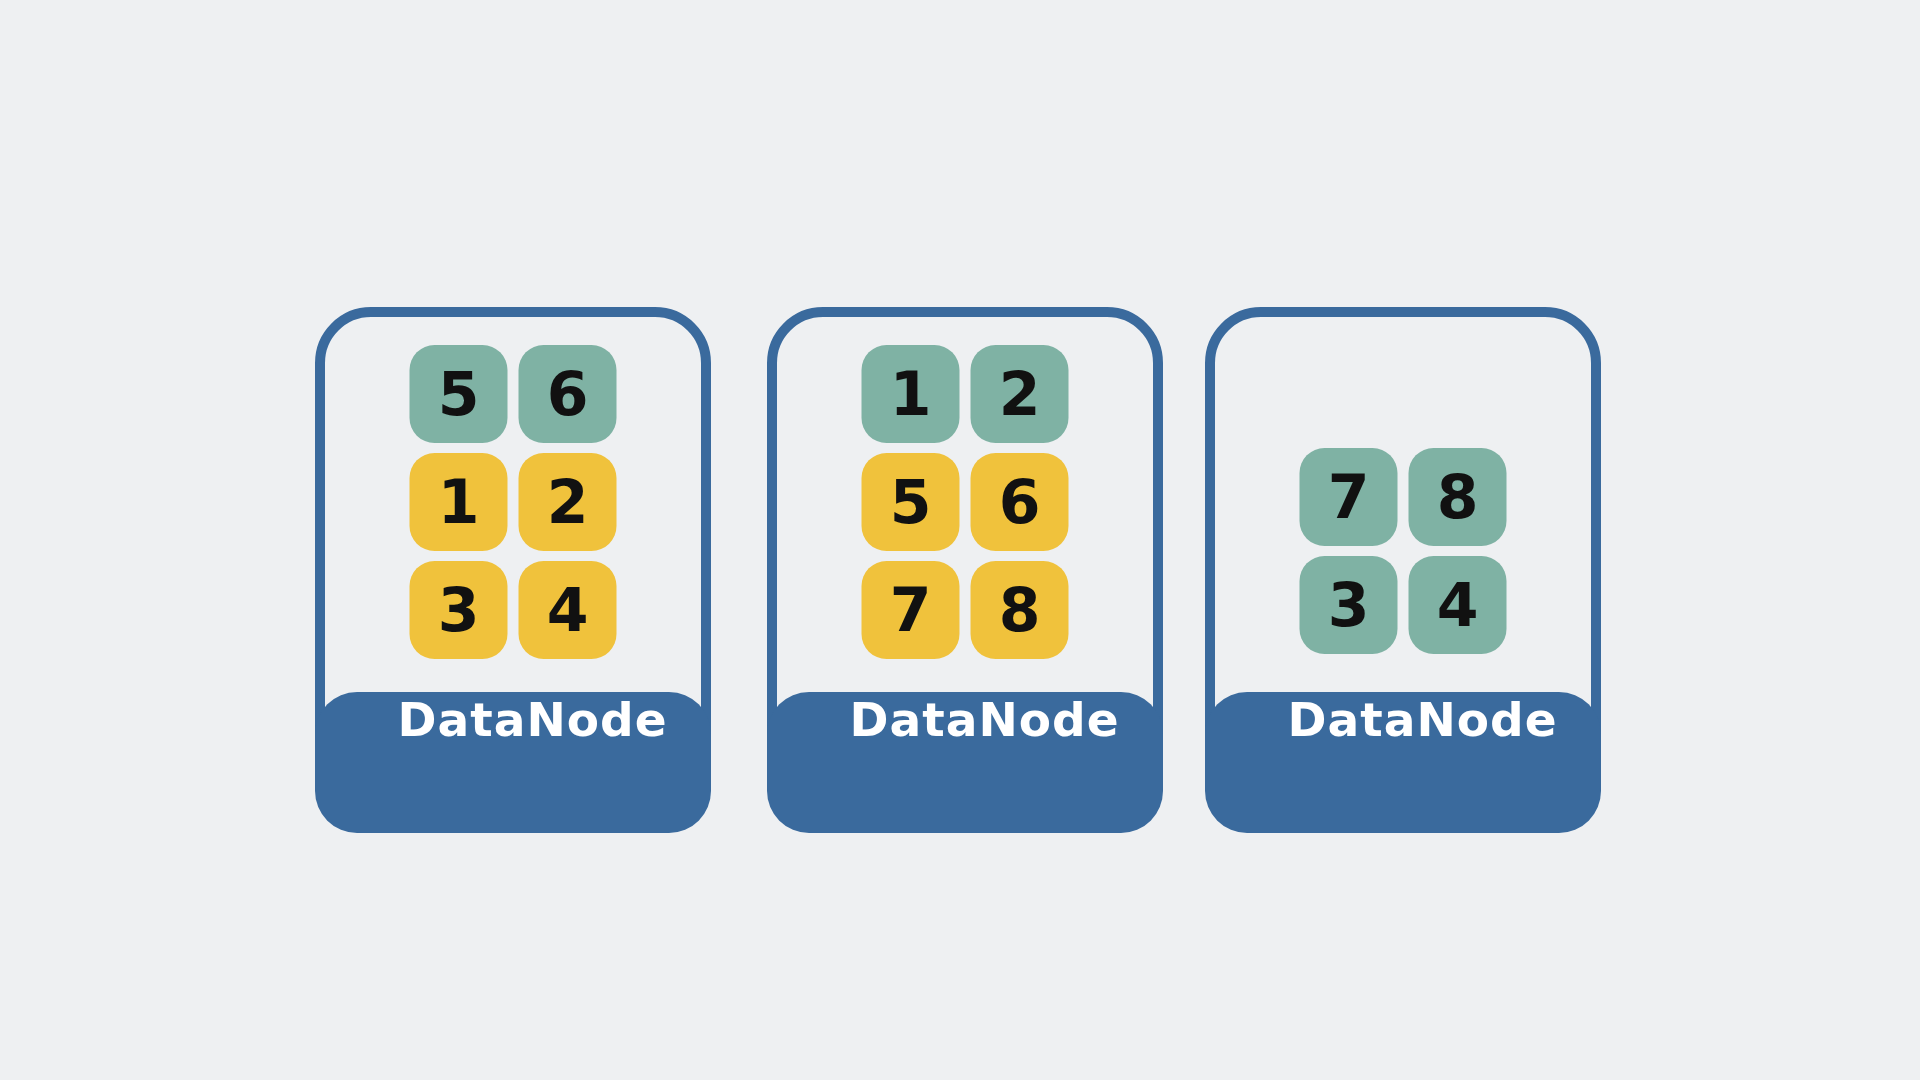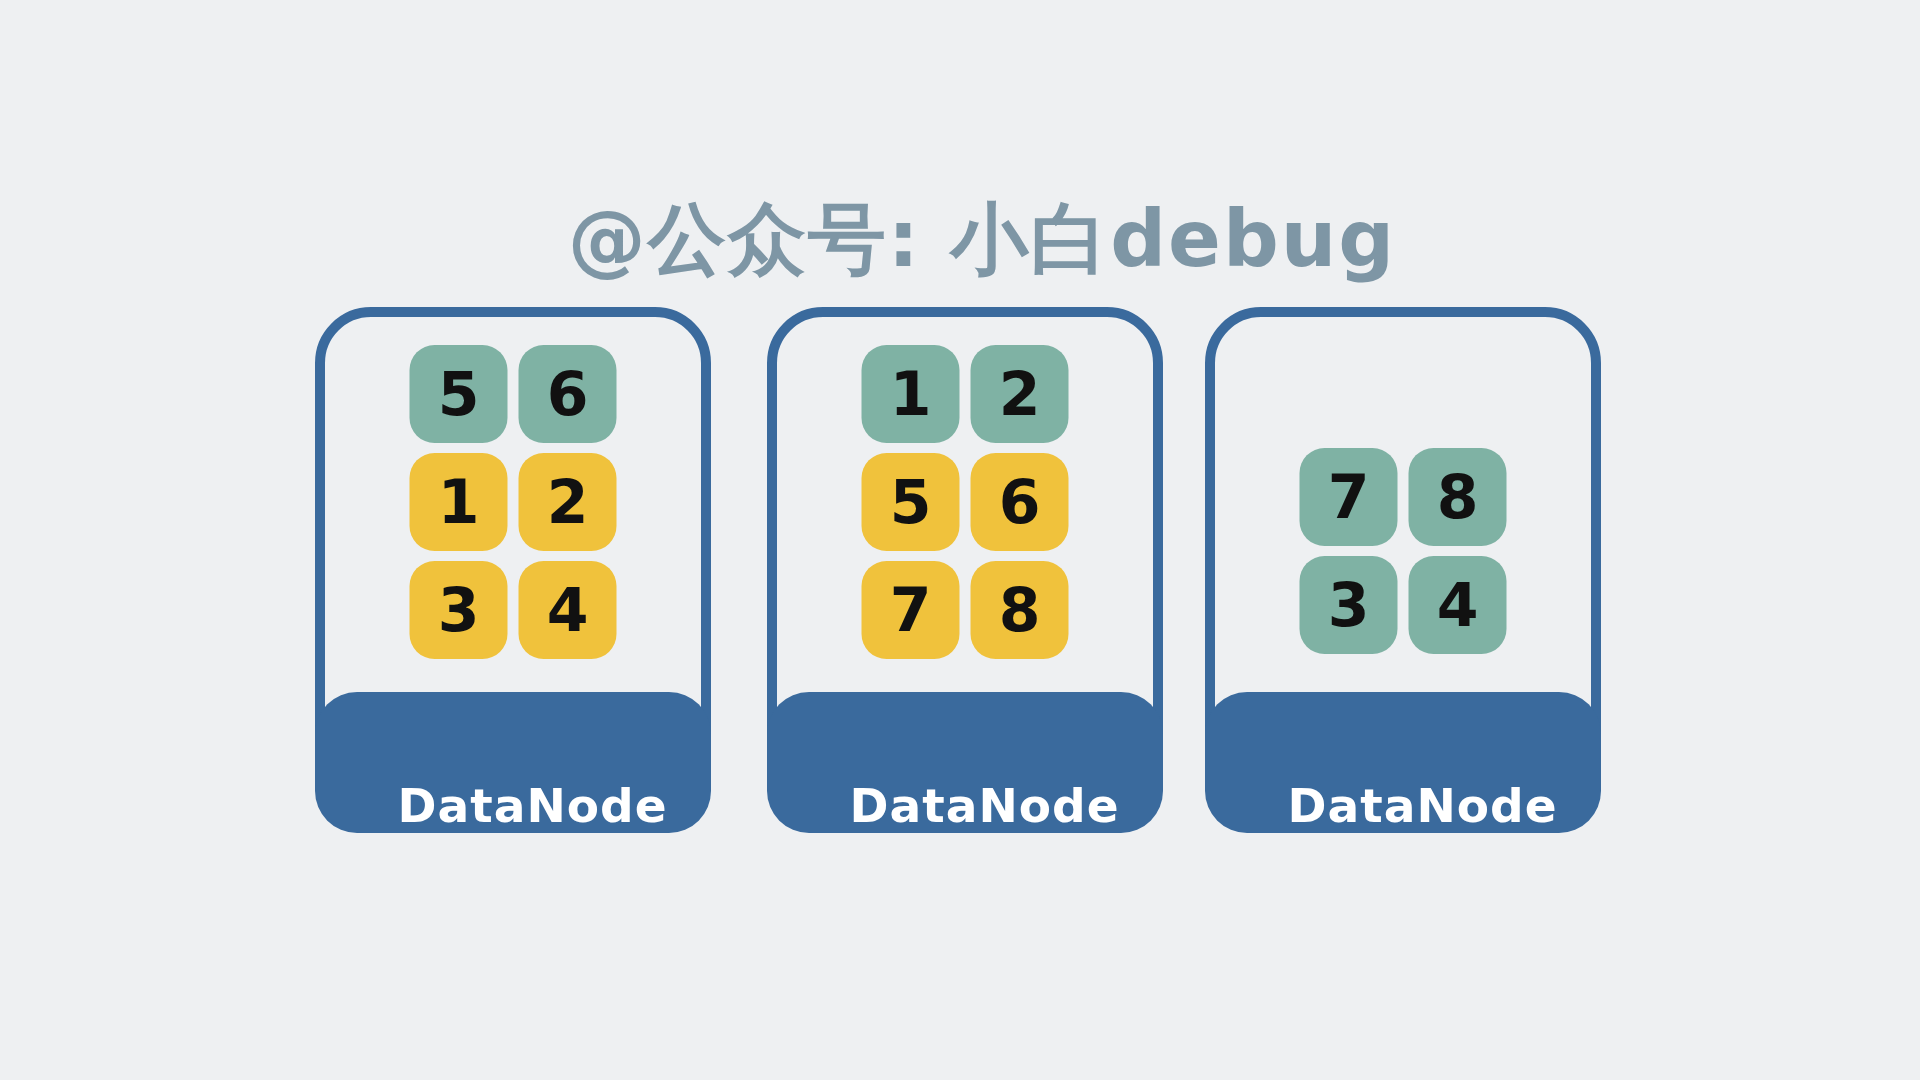--- a/index.html
+++ b/index.html
@@ -40,21 +40,21 @@
     border: 10px solid var(--blue, #3A6A9D);
     border-radius: 56px;
   }
   .footer {
     position: absolute;
     left: 0; right: 0; bottom: 0;
     height: 141px;
     background: var(--blue, #3A6A9D);
     border-radius: 42px;
     display: flex;
-    align-items: flex-end;
+    align-items: flex-start;
     justify-content: center;
     padding-left: 39px;
   }
   .footer-label {
     color: var(--label, #FFFFFF);
     font-size: 47px;
     font-weight: bold;
     letter-spacing: 1px;
   }
   .blocks {
@@ -80,21 +80,20 @@
     color: var(--digit, #111111);
   }
   .block.green  { background: var(--green, #7FB2A4); }
   .block.yellow { background: var(--yellow, #F0C23C); }
 </style>
 </head>
 <body>
 
 <div class="page">
 
-  <div class="watermark">@公众号: 小白debug</div>
 
   <section class="datanode n0">
     <div class="outline"></div>
     <div class="blocks top">
         <div class="block green">5</div>
         <div class="block green">6</div>
         <div class="block yellow">1</div>
         <div class="block yellow">2</div>
         <div class="block yellow">3</div>
         <div class="block yellow">4</div>

